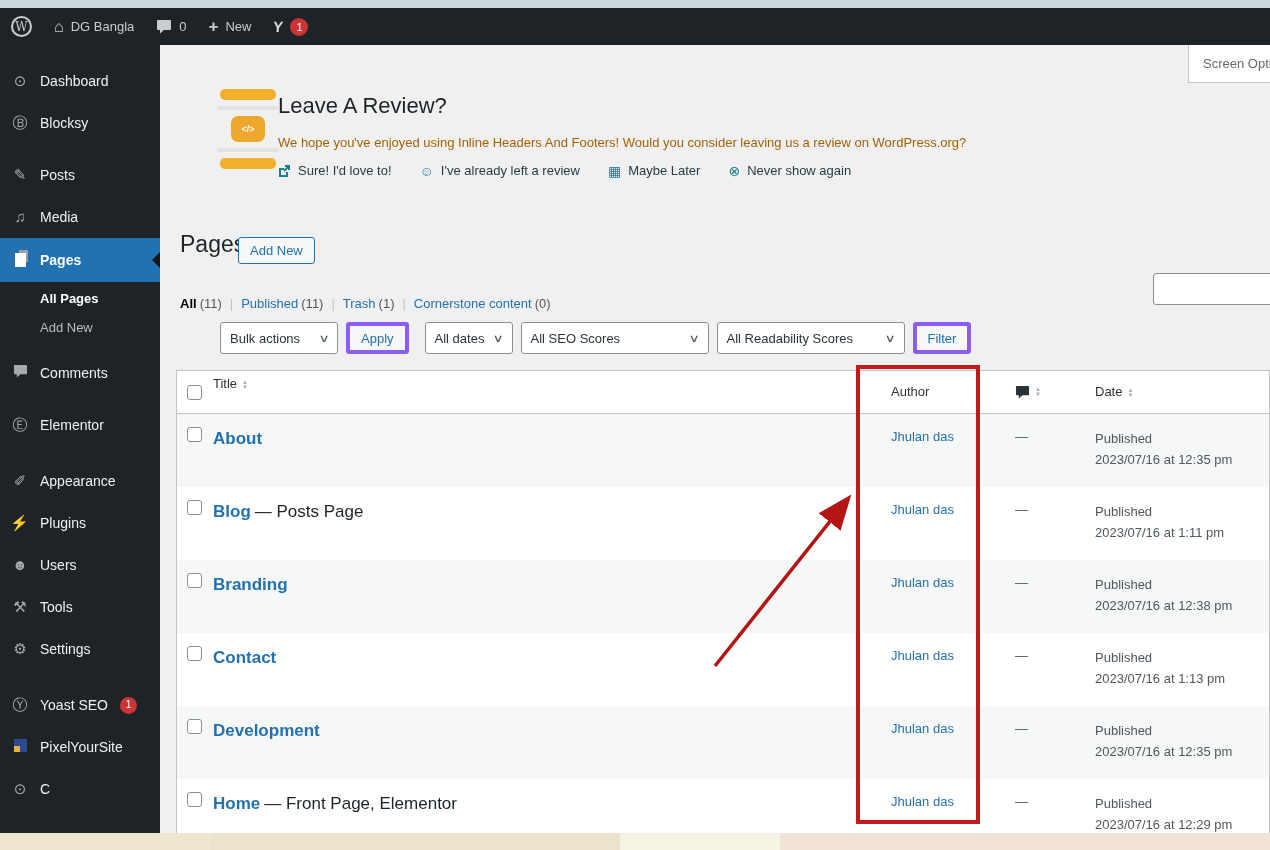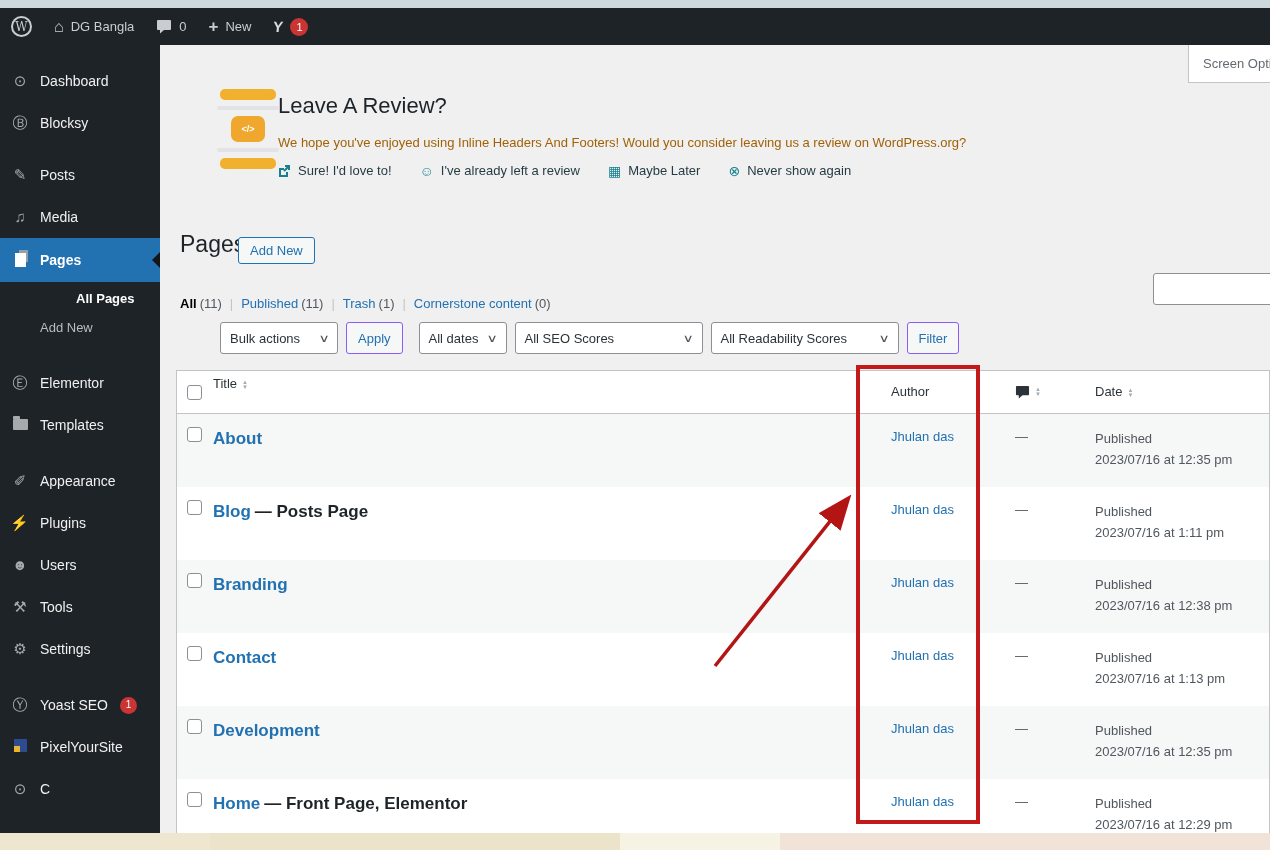--- a/index.html
+++ b/index.html
@@ -36,21 +36,21 @@
   .mi-icon { width:20px; text-align:center; color:#a7aaad; font-size:15px; flex:0 0 20px; }
   .menu-item.active { background:#2271b1; color:#fff; font-weight:bold; }
   .menu-item.active .mi-icon { color:#fff; }
   .menu-item.active::after { content:""; position:absolute; right:-1px; top:50%; margin-top:-9px;
                border:9px solid transparent; border-right-color:#14171a; }
   .mi-badge { width:17px; height:17px; border-radius:50%; background:#ca3433; color:#fff;
               display:flex; align-items:center; justify-content:center; font-size:10px; margin-left:2px; }
   .spacer10 { height:10px; } .spacer14 { height:14px; }
   .submenu { padding:2px 0 10px; }
   .submenu-item { padding:7px 8px 7px 40px; font-size:13px; color:#b8bcbf; cursor:pointer; }
-  .submenu-item.current { color:#fff; font-weight:bold;margin-left:36px; }
+  .submenu-item.current { color:#fff; font-weight:bold; }
 
   
   .pages-glyph { position:relative; width:14px; height:16px; display:inline-block; margin-left:3px; }
   .pages-glyph::before { content:""; position:absolute; left:4px; top:0; width:9px; height:12px; background:#9aa0a5; }
   .pages-glyph::after { content:""; position:absolute; left:0; top:3px; width:9px; height:12px;
                         background:#fff; border:1px solid #fff; }
   .folder-glyph { display:inline-block; width:15px; height:11px; background:#a7aaad; border-radius:1px; position:relative; }
   .folder-glyph::before { content:""; position:absolute; top:-3px; left:0; width:7px; height:3px;
                           background:#a7aaad; border-radius:1px 1px 0 0; }
   .pys-glyph { display:inline-block; width:13px; height:13px; background:#2d4b8e; position:relative; }
@@ -90,21 +90,21 @@
 
   .search-box { position:absolute; left:993px; top:228px; width:160px; height:32px; background:#fff;
                 border:1px solid #8c8f94; border-radius:3px; font-size:13px; padding:0 8px; }
 
   
   .bulk-bar { position:absolute; left:20px; top:277px; height:32px; display:flex; }
   .wp-select { display:flex; align-items:center; justify-content:space-between; padding:0 9px;
                background:#fff; border:1px solid #8c8f94; border-radius:3px; color:#2c3338;
                font-size:13px; height:32px; cursor:pointer; }
   .wp-select .chev { color:#50575e; font-size:11px; margin-left:8px; transform:scaleX(1.4); }
-  .wp-btn { border:1px solid #8b5cf6; color:#2271b1; background:#f6f7f7; border-radius:3px; height:32px;
+  .wp-btn { border:4px solid #8b5cf6; color:#2271b1; background:#f6f7f7; border-radius:3px; height:32px;
             display:flex; align-items:center; padding:8px 11px; font-size:13px; cursor:pointer; }
   .w-bulk { width:118px;margin-left:40px; } .w-apply { margin-left:8px; } .w-dates { width:88px; margin-left:16px; }
   .w-seo { width:188px; margin-left:8px; } .w-read { width:188px; margin-left:8px; } .w-filter { margin-left:8px; }
 
   
   .table { position:absolute; left:16px; top:325px; width:1094px; background:#fff;
            border:1px solid #c3c4c7; border-bottom:none; }
   .thead { height:43px; position:relative; border-bottom:1px solid #c3c4c7; background:#fff; }
   .trow { height:73px; position:relative; background:#fff; }
   .trow.alt { background:#f6f7f7; }
@@ -112,21 +112,21 @@
         border-radius:3px; background:#fff; cursor:pointer; }
   .thead .cb { top:14px; }
   .h-title { position:absolute; left:36px; top:5px; color:#2c3338; cursor:pointer; }
   .h-author { position:absolute; left:714px; top:13px; color:#2c3338; }
   .h-comments { position:absolute; left:838px; top:12px; cursor:pointer; }
   .h-date { position:absolute; left:918px; top:13px; color:#2c3338; cursor:pointer; }
   .sort { display:inline-flex; flex-direction:column; margin-left:5px; vertical-align:middle; }
   .sort span { font-size:6px; line-height:5px; color:#a7aaad; }
   .c-title { position:absolute; left:36px; top:15px; font-size:17px; }
   .c-title a { color:#2271b1; font-weight:bold; }
-  .c-suffix { color:#1d2327; font-weight:bold; margin-left:4px;text-align:center; }
+  .c-suffix { color:#1d2327; font-weight:normal; margin-left:4px;text-align:center; }
   .c-author { position:absolute; left:714px; top:15px; }
   .c-author a { color:#2271b1; }
   .c-comments { position:absolute; left:838px; top:15px; color:#50575e; }
   .c-date { position:absolute; left:918px; top:14px; color:#50575e; line-height:21px; }
 
   
   .anno-rect { position:absolute; left:856px; top:365px; width:124px; height:459px;
                border:4px solid #c21a1a; z-index:45; pointer-events:none; }
   .anno-arrow { position:absolute; left:695px; top:478px; z-index:45; pointer-events:none; }
 </style>
@@ -180,28 +180,32 @@
       <span>Media</span>
     </div>
     <div class="menu-item active">
       <span class="mi-icon"><span class="pages-glyph"></span></span>
       <span>Pages</span>
     </div>
     <div class="submenu">
       <div class="submenu-item current">All Pages</div>
       <div class="submenu-item">Add New</div>
     </div>
+    <div class="menu-item">
+      <span class="mi-icon">
+        <svg width="15" height="14" viewBox="0 0 16 15">
+            <path d="M2 1h12a1 1 0 0 1 1 1v8a1 1 0 0 1-1 1H8l-4 3.4V11H2a1 1 0 0 1-1-1V2a1 1 0 0 1 1-1z" fill="#a7aaad"></path>
+          </svg>
+      </span>
+      <span>Comments</span>
+    </div>
     <div class="spacer10"></div>
     <div class="menu-item">
       <span class="mi-icon">Ⓔ</span>
       <span>Elementor</span>
-    </div>
-    <div class="menu-item">
-      <span class="mi-icon"><span class="folder-glyph"></span></span>
-      <span>Templates</span>
     </div>
     <div class="spacer14"></div>
     <div class="menu-item">
       <span class="mi-icon">✐</span>
       <span>Appearance</span>
     </div>
     <div class="menu-item">
       <span class="mi-icon">⚡</span>
       <span>Plugins</span>
     </div>

